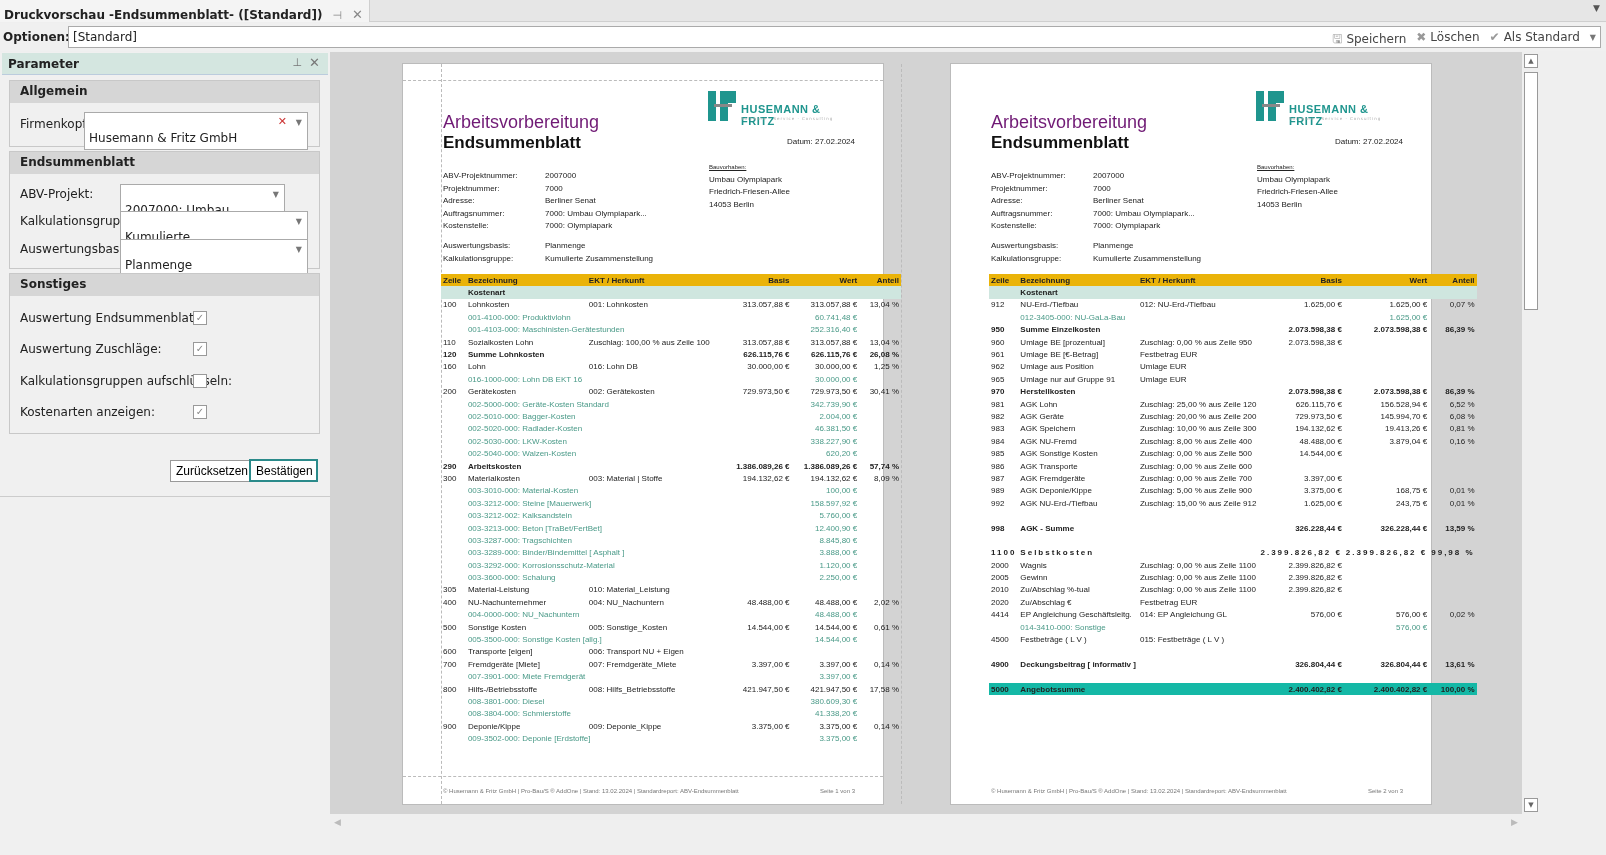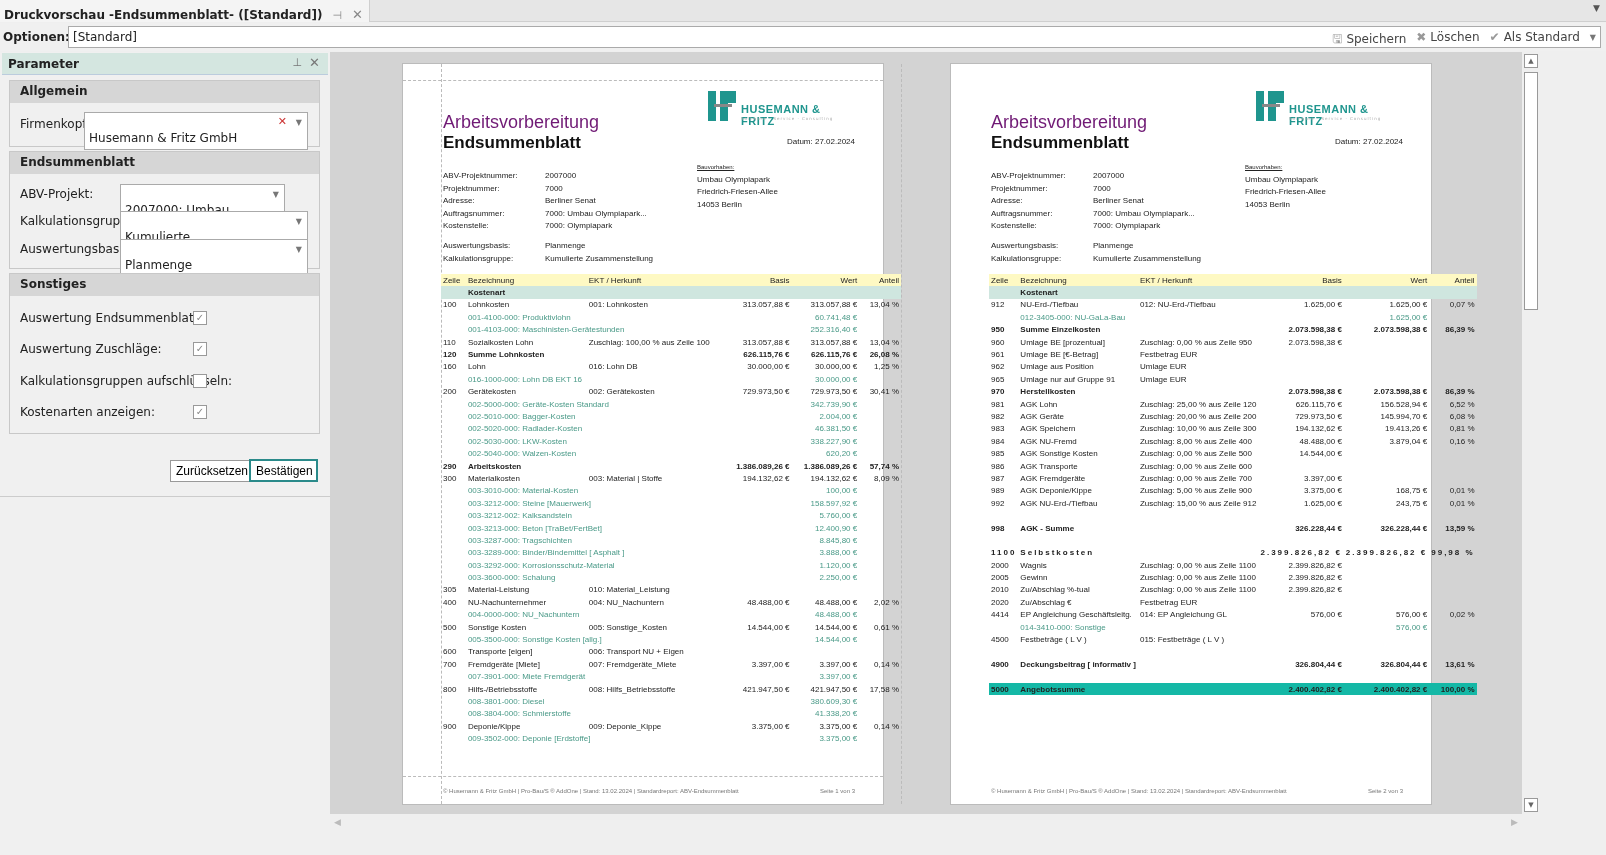--- a/index.html
+++ b/index.html
@@ -40,25 +40,25 @@
 .page .guide-v{position:absolute;top:0;bottom:0;border-left:1px dashed #bbb}
 .ptitle1{position:absolute;left:40px;top:48px;font-family:"Liberation Sans",sans-serif;font-size:18px;color:#701a75}
 .ptitle2{position:absolute;left:40px;top:69px;font-family:"Liberation Sans",sans-serif;font-size:17px;font-weight:bold;color:#111}
 .datum{position:absolute;right:28px;top:73px;font-family:"Liberation Sans",sans-serif;font-size:8px}
 .logo{position:absolute;right:30px;top:27px;width:145px;height:32px}
 .logo .blk{position:absolute;background:#1f958e}
 .logo .txt{position:absolute;left:33px;top:12px;font-family:"Liberation Sans",sans-serif;font-weight:bold;font-size:11px;color:#1f958e;letter-spacing:.5px}
 .logo .sub{position:absolute;left:33px;top:25px;font-size:4px;color:#aaa;letter-spacing:1px}
 .meta{position:absolute;left:40px;font-family:"Liberation Sans",sans-serif;font-size:8px;line-height:12.6px}
 .meta .k{display:inline-block;width:102px}
-.bau{position:absolute;left:294px;font-family:"Liberation Sans",sans-serif;font-size:8px;line-height:12.6px}
+.bau{position:absolute;left:306px;font-family:"Liberation Sans",sans-serif;font-size:8px;line-height:12.6px}
 .bau .cap{font-size:6px;text-decoration:underline}
 table.rep{position:absolute;left:38px;width:460px;border-collapse:collapse;font-family:"Liberation Sans",sans-serif;font-size:8px}
 table.rep td{height:12.4px;padding:0 2px;white-space:nowrap;overflow:hidden}
-table.rep tr.hd td{background:#fef9c3;font-weight:normal}
+table.rep tr.hd td{background:#eab308;font-weight:bold}
 table.rep tr.ka td{background:#cfe6df;font-weight:bold}
 table.rep tr.b td{font-weight:bold}
 table.rep tr.sub td{color:#4a9a88}
 table.rep tr.pink td{background:#14b8a6;font-weight:bold}
 table.rep tr.sp td{font-weight:bold;letter-spacing:2px}
 table.rep tr.gap td{height:12.4px}
 .r{text-align:right}
 .pfoot{position:absolute;left:40px;right:28px;top:724px;font-family:"Liberation Sans",sans-serif;font-size:6px;color:#777;display:flex;justify-content:space-between}
 </style>
 </head>

